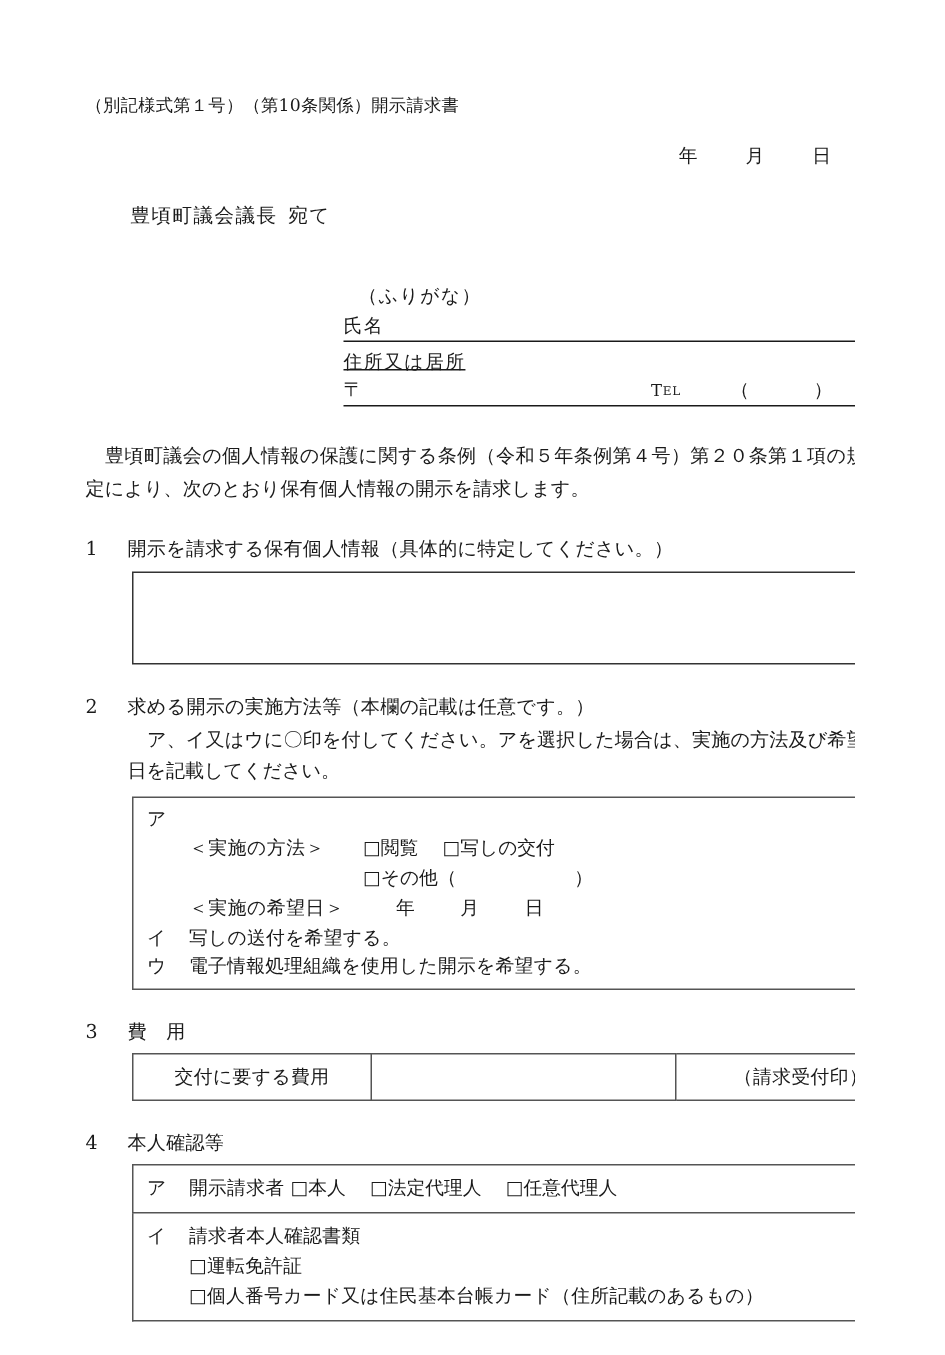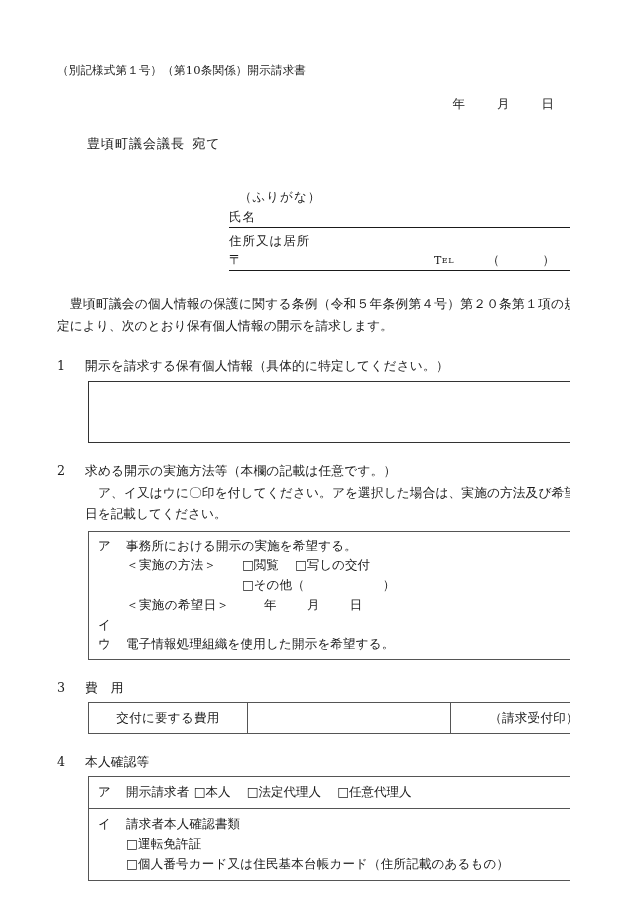--- a/index.html
+++ b/index.html
@@ -80,20 +80,21 @@
   .line-label {
     white-space: nowrap;
     letter-spacing: 1px;
     padding-bottom: 1px;
   }
   .line-fill { flex: 1 1 auto; }
   .addr-label {
     letter-spacing: 1px;
     margin-top: 5px;
     margin-bottom: 1px;
+    text-decoration: underline;
   }
   .postal {
     font-size: 13px;
     padding-bottom: 1px;
     letter-spacing: 0;
   }
   .tel-group {
     display: flex;
     align-items: baseline;
     padding-bottom: 1px;
@@ -280,21 +281,20 @@
         <span class="sec-num">2</span>
         <span class="sec-title">求める開示の実施方法等（本欄の記載は任意です。）</span>
       </div>
       <div class="sec-sub">ア、イ又はウに〇印を付してください。アを選択した場合は、実施の方法及び希望日を記載してください。</div>
 
       <div class="boxwrap">
         <div class="method-box">
 
           <div class="m-row">
             <span class="m-mark">ア</span>
-            <span class="m-text">事務所における開示の実施を希望する。</span>
           </div>
 
           <div class="m-row m-indent">
             <span class="angle">＜実施の方法＞</span>
             <span class="m-text">
               <span class="cb">□閲覧</span>
               <span class="cb">□写しの交付</span>
             </span>
           </div>
 
@@ -311,20 +311,21 @@
             <span class="angle">＜実施の希望日＞</span>
             <span class="m-text">
               <span class="wish-y">年</span>
               <span class="wish-m">月</span>
               <span>日</span>
             </span>
           </div>
 
           <div class="m-row">
             <span class="m-mark">イ</span>
+            <span class="m-text">写しの送付を希望する。</span>
           </div>
 
           <div class="m-row">
             <span class="m-mark">ウ</span>
             <span class="m-text">電子情報処理組織を使用した開示を希望する。</span>
           </div>
 
         </div>
       </div>
     </div>

